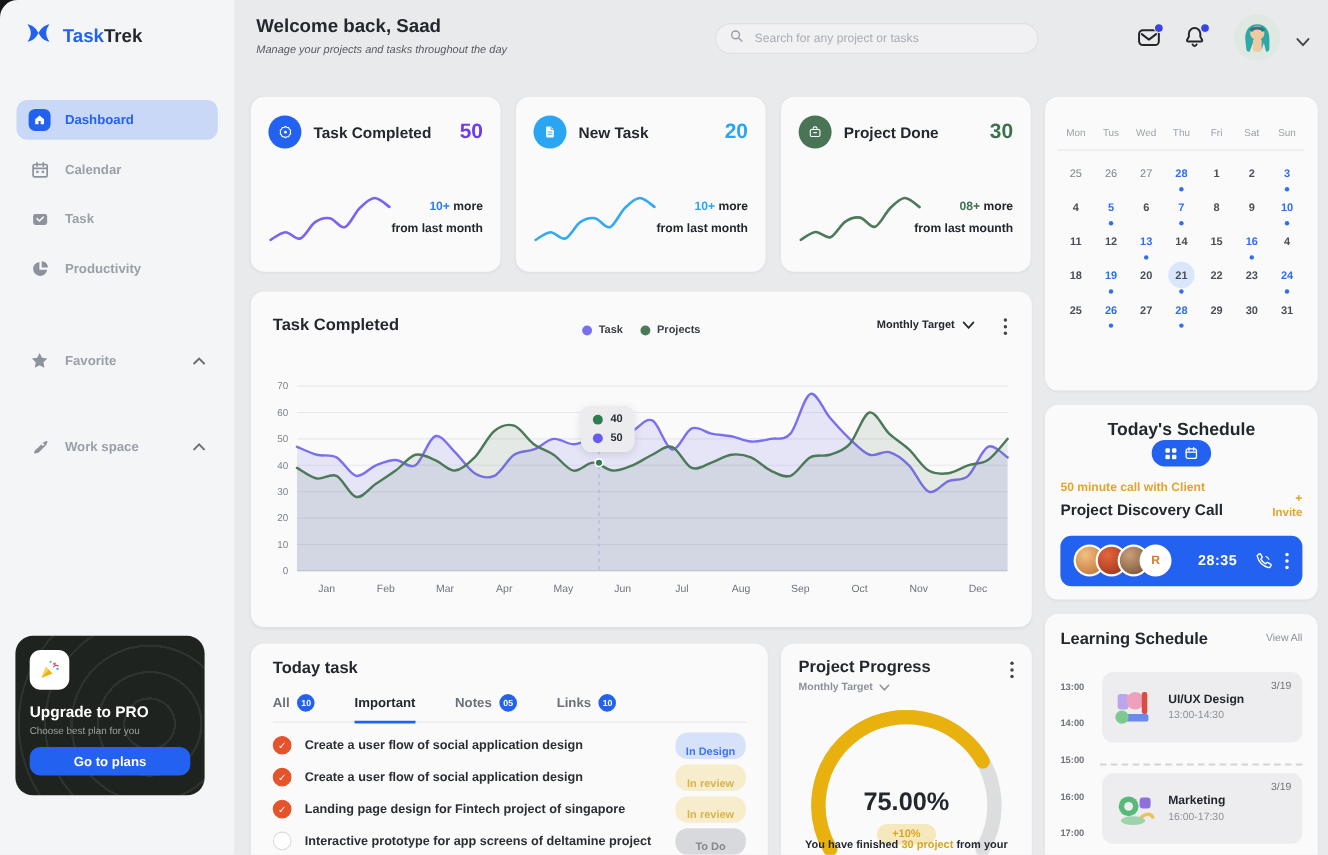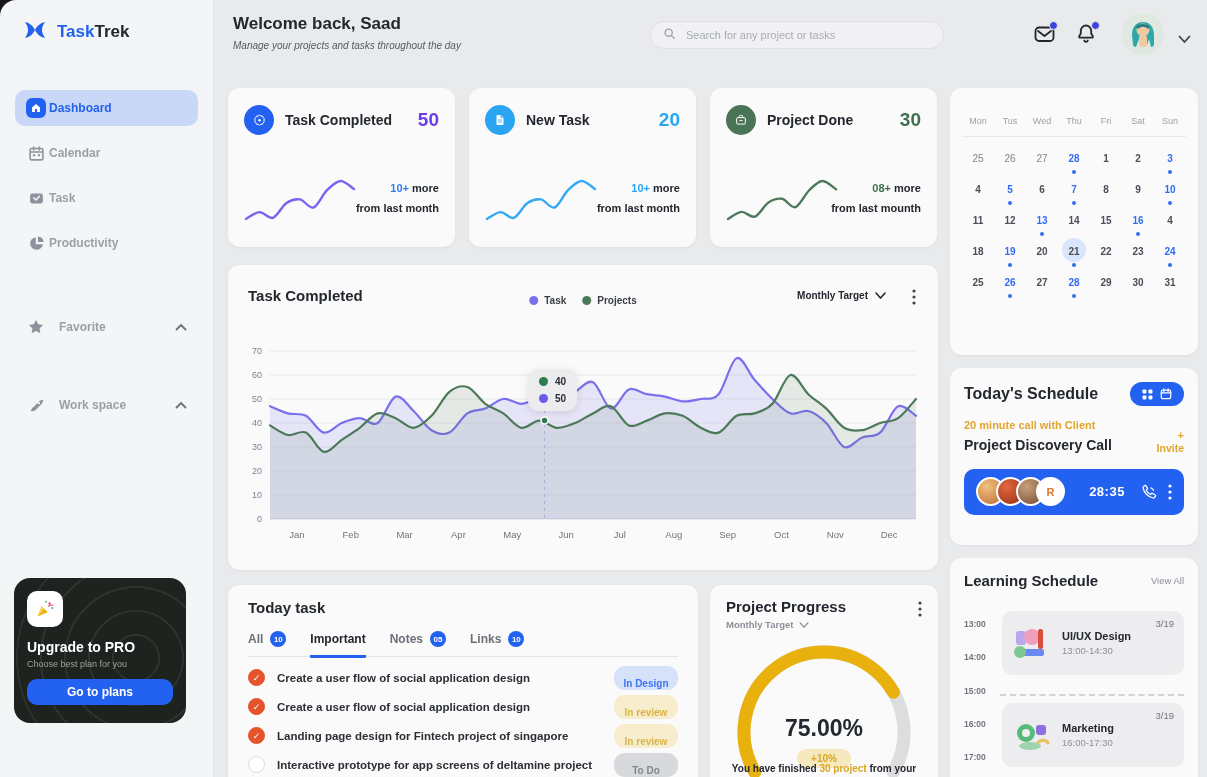--- a/index.html
+++ b/index.html
@@ -6,21 +6,21 @@
   body{width:1207px;height:777px;overflow:hidden;background:#e9eaec;position:relative;
        font-family:"Liberation Sans",sans-serif;color:#23272e;-webkit-font-smoothing:antialiased;}
   .win-corner{position:absolute;left:0;top:0;width:26px;height:210px;background:#141619;z-index:0;}
   
   .sidebar{position:absolute;left:0;top:0;width:213px;height:777px;background:#f4f5f7;
            border-right:1px solid #e2e3e6;z-index:2;border-top-left-radius:16px;}
   .logo{display:flex;align-items:center;gap:9px;padding:18px 0 0 22px;}
   .logo-name{font-size:17px;font-weight:700;}
   .logo-name .b1{color:#2362f0;}
   .nav{margin-top:44px;padding:0 15px;display:flex;flex-direction:column;gap:9px;}
-  .nav-item{display:flex;align-items:center;gap:3px;padding:8px 11px;border-radius:10px;
+  .nav-item{display:flex;align-items:center;gap:13px;padding:8px 11px;border-radius:10px;
             color:#9aa0a8;font-size:12px;font-weight:700;cursor:pointer;}
   .nav-item.active{background:#c9d8f7;color:#2362f0;}
   .nav-item .ic{width:20px;height:20px;display:grid;place-items:center;}
   .dash-ic{width:20px;height:20px;background:#2362f0;border-radius:6px;display:grid;place-items:center;}
   .group{display:flex;align-items:center;gap:13px;padding:8px 11px;margin:0 15px;color:#9aa0a8;
          font-size:12px;font-weight:700;cursor:pointer;}
   .group .ic{width:20px;height:20px;display:grid;place-items:center;}
   .group .chev{margin-left:auto;}
   .g-fav{margin-top:48px;} .g-ws{margin-top:42px;}
   .upgrade{position:absolute;left:14px;top:578px;width:172px;height:145px;background:#1e231f;
@@ -70,21 +70,21 @@
   .filter{position:absolute;right:52px;top:25px;display:flex;align-items:center;gap:7px;cursor:pointer;
           font-size:10px;font-weight:700;}
   .kebab{position:absolute;right:22px;top:24px;cursor:pointer;}
   .tip{position:absolute;left:300px;top:104px;background:#ececee;border-radius:10px;padding:7px 11px;
        box-shadow:0 2px 8px rgba(0,0,0,.10);display:flex;flex-direction:column;gap:6px;z-index:3;}
   .tip-row{display:flex;align-items:center;gap:7px;font-size:10px;font-weight:700;color:#2b2f35;}
   .tip-dot{width:9px;height:9px;border-radius:50%;}
   
   .task-card{left:228px;top:585px;width:470px;height:230px;padding:14px 20px;}
   .tt-title{font-size:15px;font-weight:700;}
-  .tabs{display:flex;gap:24px;margin-top:15px;border-bottom:1px solid #e4e5e8;}
+  .tabs{display:flex;gap:36px;margin-top:15px;border-bottom:1px solid #e4e5e8;}
   .tab{display:flex;align-items:center;gap:7px;font-size:12px;color:#6b7077;font-weight:700;
        padding-bottom:9px;cursor:pointer;}
   .tab.active{color:#23272e;border-bottom:3px solid #2362f0;margin-bottom:-2px;border-radius:1px;}
   .tab-badge{width:16px;height:16px;background:#2362f0;color:#fff;font-size:8px;font-weight:700;
              border-radius:50%;display:grid;place-items:center;}
   .task-row{display:flex;align-items:center;gap:12px;height:29px;}
   .task-list{margin-top:6px;}
   .chk{width:17px;height:17px;border-radius:50%;flex:none;display:grid;place-items:center;cursor:pointer;
        background:#fff;border:1.5px solid #d9dadd;box-sizing:border-box;color:#fff;font-size:9px;}
   .chk.done{background:#e4532a;border-color:#e4532a;}
@@ -119,21 +119,21 @@
             font-weight:700;cursor:pointer;}
   .cal-cell.muted{color:#7d838c;font-weight:400;}
   .cal-cell.blue{color:#2f6df2;}
   .cal-cell.today::before{content:"";position:absolute;width:24px;height:24px;border-radius:50%;
             background:#d9e6fb;left:50%;top:46%;transform:translate(-50%,-50%);}
   .cal-cell span.num{position:relative;z-index:1;}
   .cal-dot{position:absolute;bottom:0px;left:50%;transform:translateX(-50%);width:4px;height:4px;
            background:#2f6df2;border-radius:50%;}
   
   .sched-card{left:950px;top:368px;width:248px;height:177px;padding:14px;}
-  .sc-head{display:flex;align-items:center;justify-content:space-between;}
+  .sc-head{display:flex;align-items:center;justify-content:space-between;flex-direction:column;}
   .sc-title{font-size:16px;font-weight:700;}
   .sc-pill{width:54px;height:24px;background:#2362f0;border-radius:13px;display:flex;align-items:center;
            justify-content:center;gap:7px;cursor:pointer;}
   .sc-eyebrow{color:#e2a52c;font-size:11px;font-weight:700;margin-top:13px;}
   .sc-row{display:flex;align-items:flex-start;justify-content:space-between;margin-top:6px;}
   .sc-event{font-size:14px;font-weight:700;}
   .sc-invite{text-align:right;color:#e2a52c;font-weight:700;cursor:pointer;line-height:1.15;
              font-size:10.5px;margin-top:-8px;}
   .sc-invite .plus{font-size:11px;}
   .sc-bar{margin-top:15px;height:46px;background:#2362f0;border-radius:10px;display:flex;align-items:center;
@@ -642,21 +642,21 @@
           <rect x="7" y="0.5" width="4.4" height="4.4" rx="1.2" fill="#fff"></rect>
           <rect x="0.5" y="7" width="4.4" height="4.4" rx="1.2" fill="#fff"></rect>
           <rect x="7" y="7" width="4.4" height="4.4" rx="1.2" fill="#fff"></rect>
         </svg>
       <svg width="12" height="12" viewBox="0 0 14 14">
           <rect x="1.5" y="2.5" width="11" height="10" rx="2" fill="none" stroke="#fff" stroke-width="1.4"></rect>
           <path d="M1.5 5.8h11M4.5 1v3M9.5 1v3" stroke="#fff" stroke-width="1.4" stroke-linecap="round"></path>
         </svg>
     </span>
   </div>
-  <div class="sc-eyebrow">20 minute call with Client</div>
+  <div class="sc-eyebrow">50 minute call with Client</div>
   <div class="sc-row">
     <span class="sc-event">Project Discovery Call</span>
     <span class="sc-invite">
       <div class="plus">+</div>
       <div>Invite</div>
     </span>
   </div>
   <div class="sc-bar">
     <span class="s-avatars" id="sched-avatars">
         <span class="s-av" style="background: radial-gradient(circle at 35% 30%, rgb(242, 193, 128), rgb(184, 106, 51));"></span>

